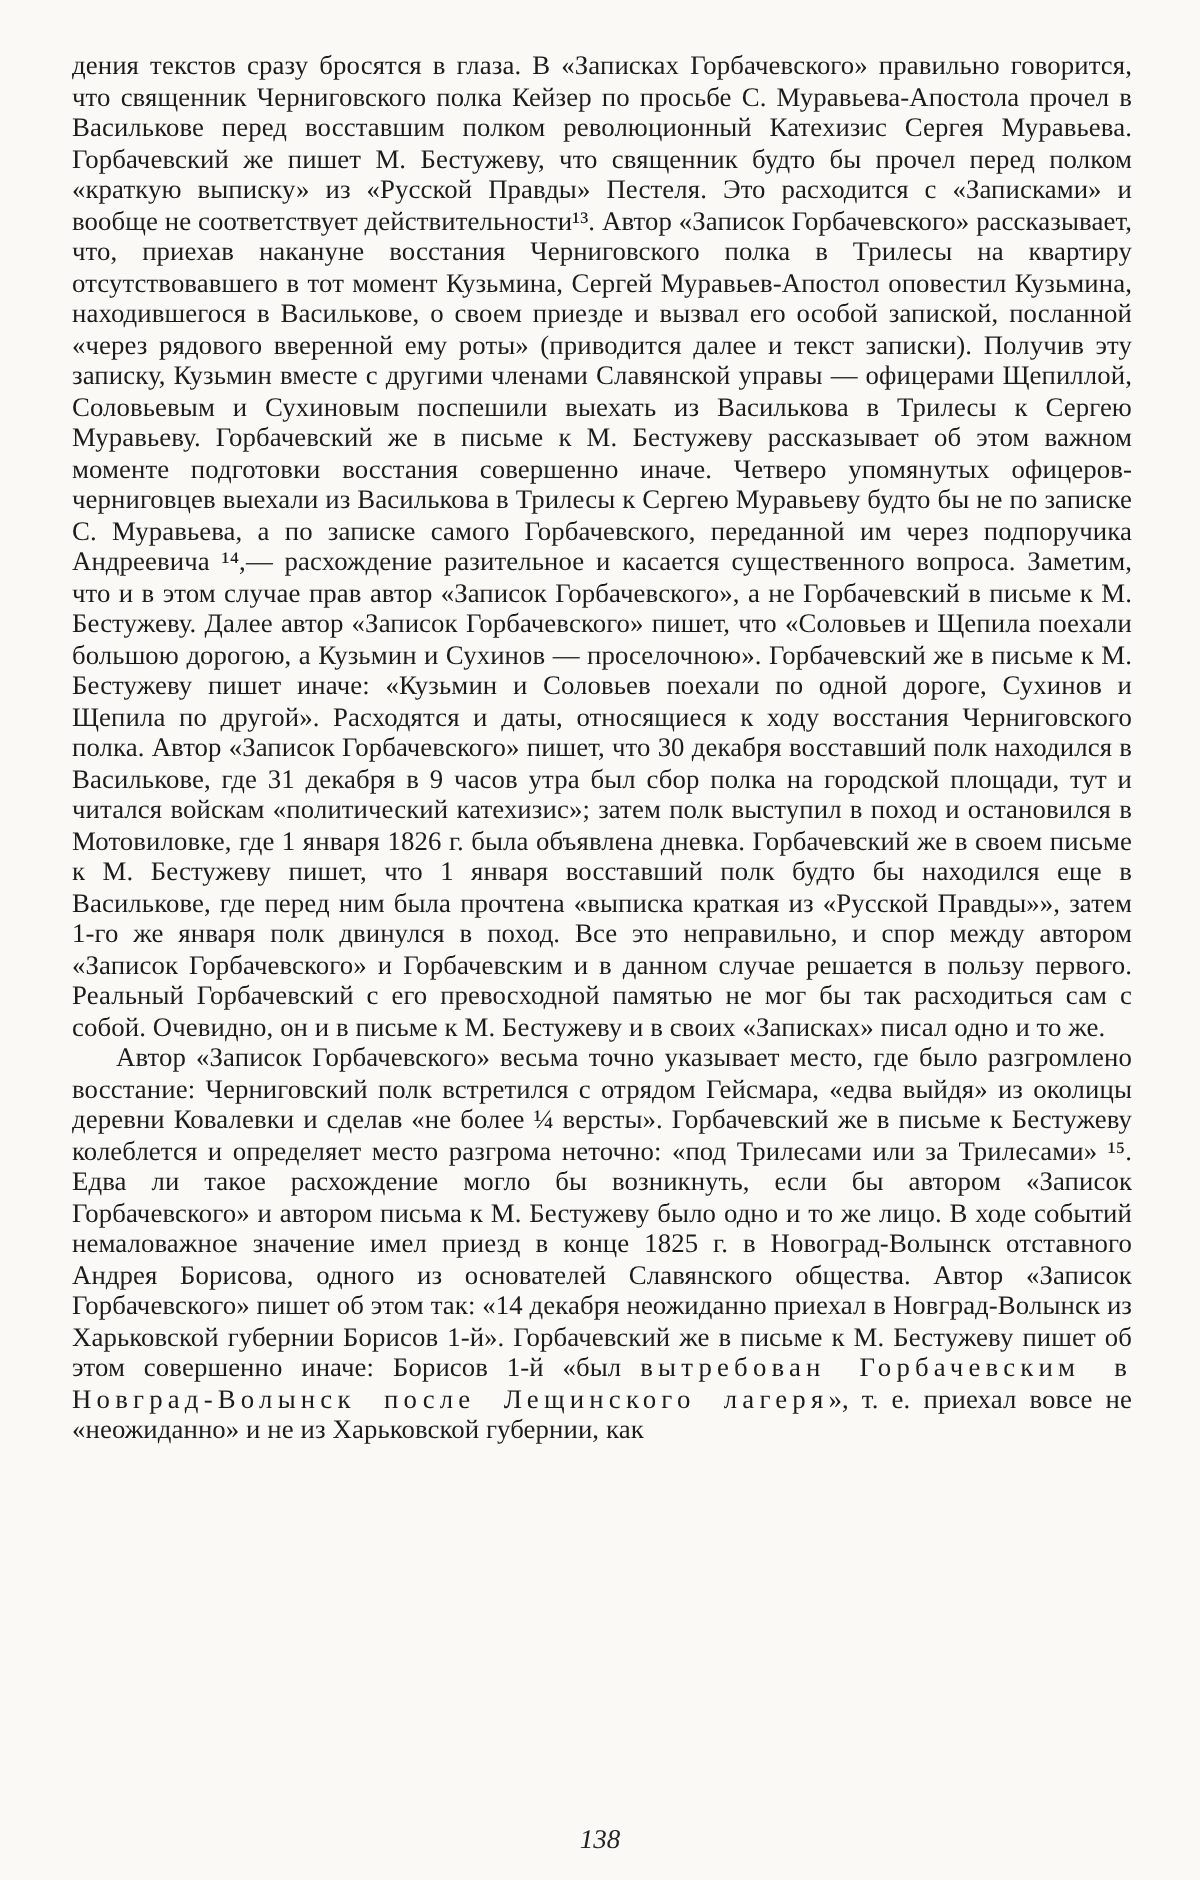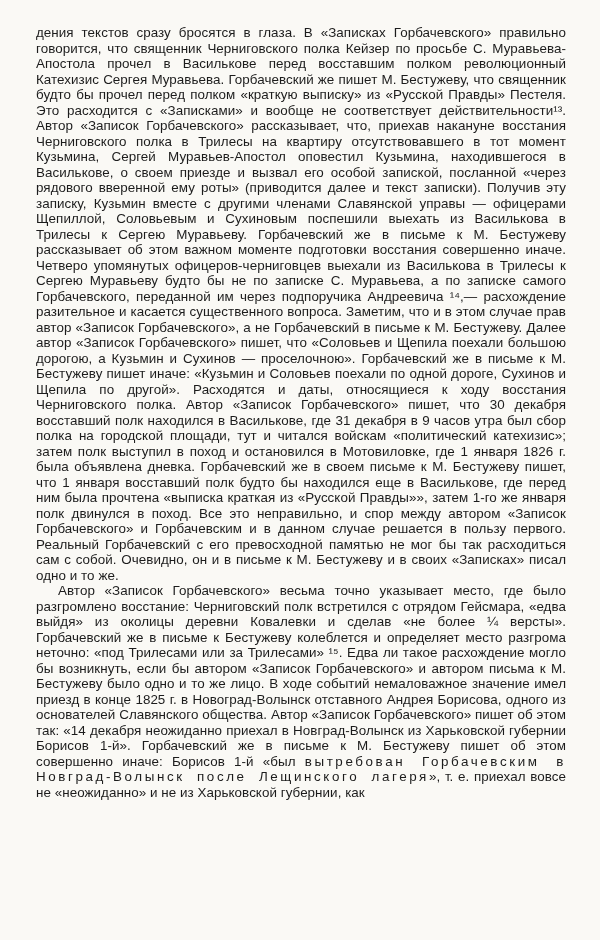--- a/index.html
+++ b/index.html
@@ -7,21 +7,21 @@
     padding: 0;
     background: #f7f6f2;
   }
   .page {
     position: relative;
     width: 600px;
     height: 940px;
     box-sizing: border-box;
     background: #faf9f5;
     color: #1c1c1c;
-    font-family: Liberation Sans, sans-serif;
+    font-family: Liberation Serif, serif;
     font-size: 13.4px;
     line-height: 15.5px;
     padding: 25px 34px 0 36px;
     overflow: hidden;
   }
   .text-block {
     text-align: justify;
     letter-spacing: 0.05px;
   }
   .para {
@@ -46,13 +46,14 @@
   }
 </style>
 </head>
 <body>
 
 <div class="page">
   <div class="text-block">
     <p class="para">дения текстов сразу бросятся в глаза. В «Записках Горбачевского» правильно говорится, что священник Черниговского полка Кейзер по просьбе С. Муравьева-Апостола прочел в Василькове перед восставшим полком революционный Катехизис Сергея Муравьева. Горбачевский же пишет М. Бестужеву, что священник будто бы прочел перед полком «краткую выписку» из «Русской Правды» Пестеля. Это расходится с «Записками» и вообще не соответствует действительности¹³. Автор «Записок Горбачевского» рассказывает, что, приехав накануне восстания Черниговского полка в Трилесы на квартиру отсутствовавшего в тот момент Кузьмина, Сергей Муравьев-Апостол оповестил Кузьмина, находившегося в Василькове, о своем приезде и вызвал его особой запиской, посланной «через рядового вверенной ему роты» (приводится далее и текст записки). Получив эту записку, Кузьмин вместе с другими членами Славянской управы — офицерами Щепиллой, Соловьевым и Сухиновым поспешили выехать из Василькова в Трилесы к Сергею Муравьеву. Горбачевский же в письме к М. Бестужеву рассказывает об этом важном моменте подготовки восстания совершенно иначе. Четверо упомянутых офицеров-черниговцев выехали из Василькова в Трилесы к Сергею Муравьеву будто бы не по записке С. Муравьева, а по записке самого Горбачевского, переданной им через подпоручика Андреевича ¹⁴,— расхождение разительное и касается существенного вопроса. Заметим, что и в этом случае прав автор «Записок Горбачевского», а не Горбачевский в письме к М. Бестужеву. Далее автор «Записок Горбачевского» пишет, что «Соловьев и Щепила поехали большою дорогою, а Кузьмин и Сухинов — проселочною». Горбачевский же в письме к М. Бестужеву пишет иначе: «Кузьмин и Соловьев поехали по одной дороге, Сухинов и Щепила по другой». Расходятся и даты, относящиеся к ходу восстания Черниговского полка. Автор «Записок Горбачевского» пишет, что 30 декабря восставший полк находился в Василькове, где 31 декабря в 9 часов утра был сбор полка на городской площади, тут и читался войскам «политический катехизис»; затем полк выступил в поход и остановился в Мотовиловке, где 1 января 1826 г. была объявлена дневка. Горбачевский же в своем письме к М. Бестужеву пишет, что 1 января восставший полк будто бы находился еще в Василькове, где перед ним была прочтена «выписка краткая из «Русской Правды»», затем 1-го же января полк двинулся в поход. Все это неправильно, и спор между автором «Записок Горбачевского» и Горбачевским и в данном случае решается в пользу первого. Реальный Горбачевский с его превосходной памятью не мог бы так расходиться сам с собой. Очевидно, он и в письме к М. Бестужеву и в своих «Записках» писал одно и то же.</p>
     <p class="para indent"><span>Автор «Записок Горбачевского» весьма точно указывает место, где было разгромлено восстание: Черниговский полк встретился с отрядом Гейсмара, «едва выйдя» из околицы деревни Ковалевки и сделав «не более ¼ версты». Горбачевский же в письме к Бестужеву колеблется и определяет место разгрома неточно: «под Трилесами или за Трилесами» ¹⁵. Едва ли такое расхождение могло бы возникнуть, если бы автором «Записок Горбачевского» и автором письма к М. Бестужеву было одно и то же лицо. В ходе событий немаловажное значение имел приезд в конце 1825 г. в Новоград-Волынск отставного Андрея Борисова, одного из основателей Славянского общества. Автор «Записок Горбачевского» пишет об этом так: «14 декабря неожиданно приехал в Новград-Волынск из Харьковской губернии Борисов 1-й». Горбачевский же в письме к М. Бестужеву пишет об этом совершенно иначе: Борисов 1-й «был </span><span class="spaced">вытребован Горбачевским в Новград-Волынск после Лещинского лагеря</span><span>», т. е. приехал вовсе не «неожиданно» и не из Харьковской губернии, как</span></p>
   </div>
+  <div class="page-number">138</div>
 </div>
 
 </body></html>

